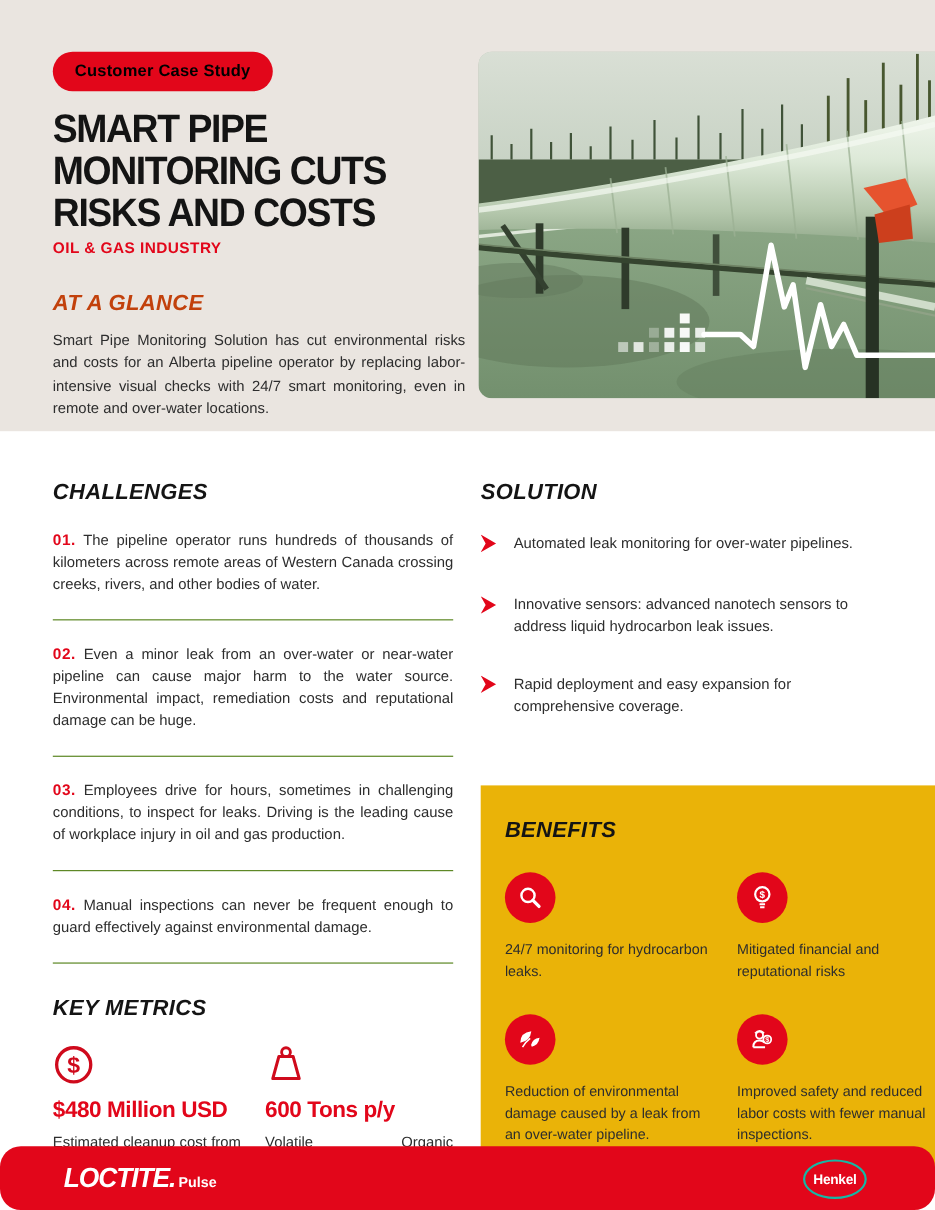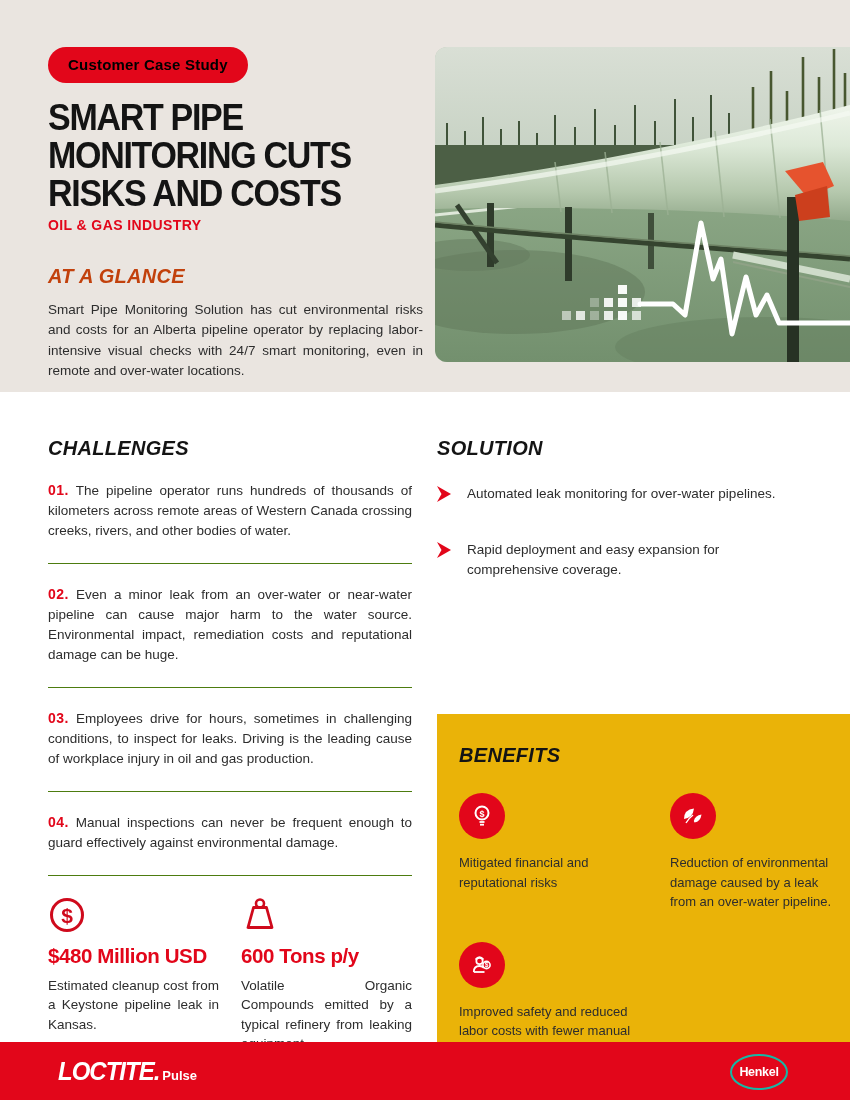--- a/index.html
+++ b/index.html
@@ -50,21 +50,21 @@
   
   .benefits { position:absolute; left:437px; top:293px; width:413px; height:349px;
               background:#eab308; padding:30px 48px 0 22px; }
   .ben-grid { display:grid; grid-template-columns:188px 175px; column-gap:23px; row-gap:30px; margin-top:26px; }
   .ben-icon { width:46px; height:46px; border-radius:50%; background:#e2061a;
               display:flex; align-items:center; justify-content:center; }
   .ben-text { margin-top:14px; font-size:13px; line-height:1.5; color:#2d2d2d; }
 
   
   .footer { position:absolute; left:0; bottom:0; width:850px; height:58px; background:#e2061a;
-            display:flex; align-items:center; justify-content:space-between; padding:1px 62px 0 58px; }
+            display:flex; align-items:center; justify-content:space-between; padding:1px 62px 0 58px;border-radius:19px; }
   .loctite { color:#fff; display:flex; align-items:baseline; }
   .loctite-main { font-weight:bold; font-style:italic; font-size:24px; letter-spacing:-1px; transform:scaleY(1.05); }
   .loctite-sub { font-size:13px; font-weight:bold; margin-left:3px; }
   .henkel { width:58px; height:36px; border:2px solid #14b8a6; border-radius:50%;
             display:flex; align-items:center; justify-content:center; color:#fff;
             font-size:12.5px; font-weight:bold; letter-spacing:-.3px; }
 </style>
 </head>
 <body>
 
@@ -198,20 +198,21 @@
       </div>
       <div class="ch-item">
         <span class="ch-num">03.</span>
         <span>Employees drive for hours, sometimes in challenging conditions, to inspect for leaks. Driving is the leading cause of workplace injury in oil and gas production.</span>
       </div>
       <div class="ch-item">
         <span class="ch-num">04.</span>
         <span>Manual inspections can never be frequent enough to guard effectively against environmental damage.</span>
       </div>
 
+      <div class="sec-head metrics-head">KEY METRICS</div>
       <div class="metrics-row">
 
         <div class="metric">
           <div class="metric-icon">
             <svg width="38" height="38" viewBox="0 0 38 38">
               <circle cx="19" cy="19" r="15.5" fill="none" stroke="#cf0a1c" stroke-width="3"></circle>
               <text x="19" y="26.5" text-anchor="middle" font-family="Liberation Sans, sans-serif" font-size="21" font-weight="bold" fill="#cf0a1c">$</text>
             </svg>
           </div>
           <div class="metric-value">$480 Million USD</div>
@@ -245,29 +246,46 @@
               </svg>
           </span>
           <span>Automated leak monitoring for over-water pipelines.</span>
         </div>
         <div class="sol-item">
           <span class="sol-arrow">
             <svg width="16" height="16" viewBox="0 0 16 16">
                 <polygon points="0,0 14,8 0,16 4.5,8" fill="#e2061a"></polygon>
               </svg>
           </span>
+          <span>Innovative sensors: advanced nanotech sensors to address liquid hydrocarbon leak issues.</span>
+        </div>
+        <div class="sol-item">
+          <span class="sol-arrow">
+            <svg width="16" height="16" viewBox="0 0 16 16">
+                <polygon points="0,0 14,8 0,16 4.5,8" fill="#e2061a"></polygon>
+              </svg>
+          </span>
           <span>Rapid deployment and easy expansion for comprehensive coverage.</span>
         </div>
       </div>
     </div>
 
     <div class="benefits">
       <div class="sec-head">BENEFITS</div>
       <div class="ben-grid">
 
+        <div>
+          <div class="ben-icon">
+            <svg width="24" height="24" viewBox="0 0 24 24">
+              <circle cx="10" cy="10" r="6" fill="none" stroke="#fff" stroke-width="2.2"></circle>
+              <line x1="14.5" y1="14.5" x2="20" y2="20" stroke="#fff" stroke-width="3" stroke-linecap="round"></line>
+            </svg>
+          </div>
+          <div class="ben-text">24/7 monitoring for hydrocarbon leaks.</div>
+        </div>
 
         <div>
           <div class="ben-icon">
             <svg width="24" height="24" viewBox="0 0 24 24">
               <circle cx="12" cy="9" r="6.5" fill="none" stroke="#fff" stroke-width="2"></circle>
               <text x="12" y="12.5" text-anchor="middle" font-family="Liberation Sans, sans-serif" font-size="9" font-weight="bold" fill="#fff">$</text>
               <line x1="9.5" y1="18" x2="14.5" y2="18" stroke="#fff" stroke-width="1.8"></line>
               <line x1="10" y1="20.7" x2="14" y2="20.7" stroke="#fff" stroke-width="1.8"></line>
             </svg>
           </div>

